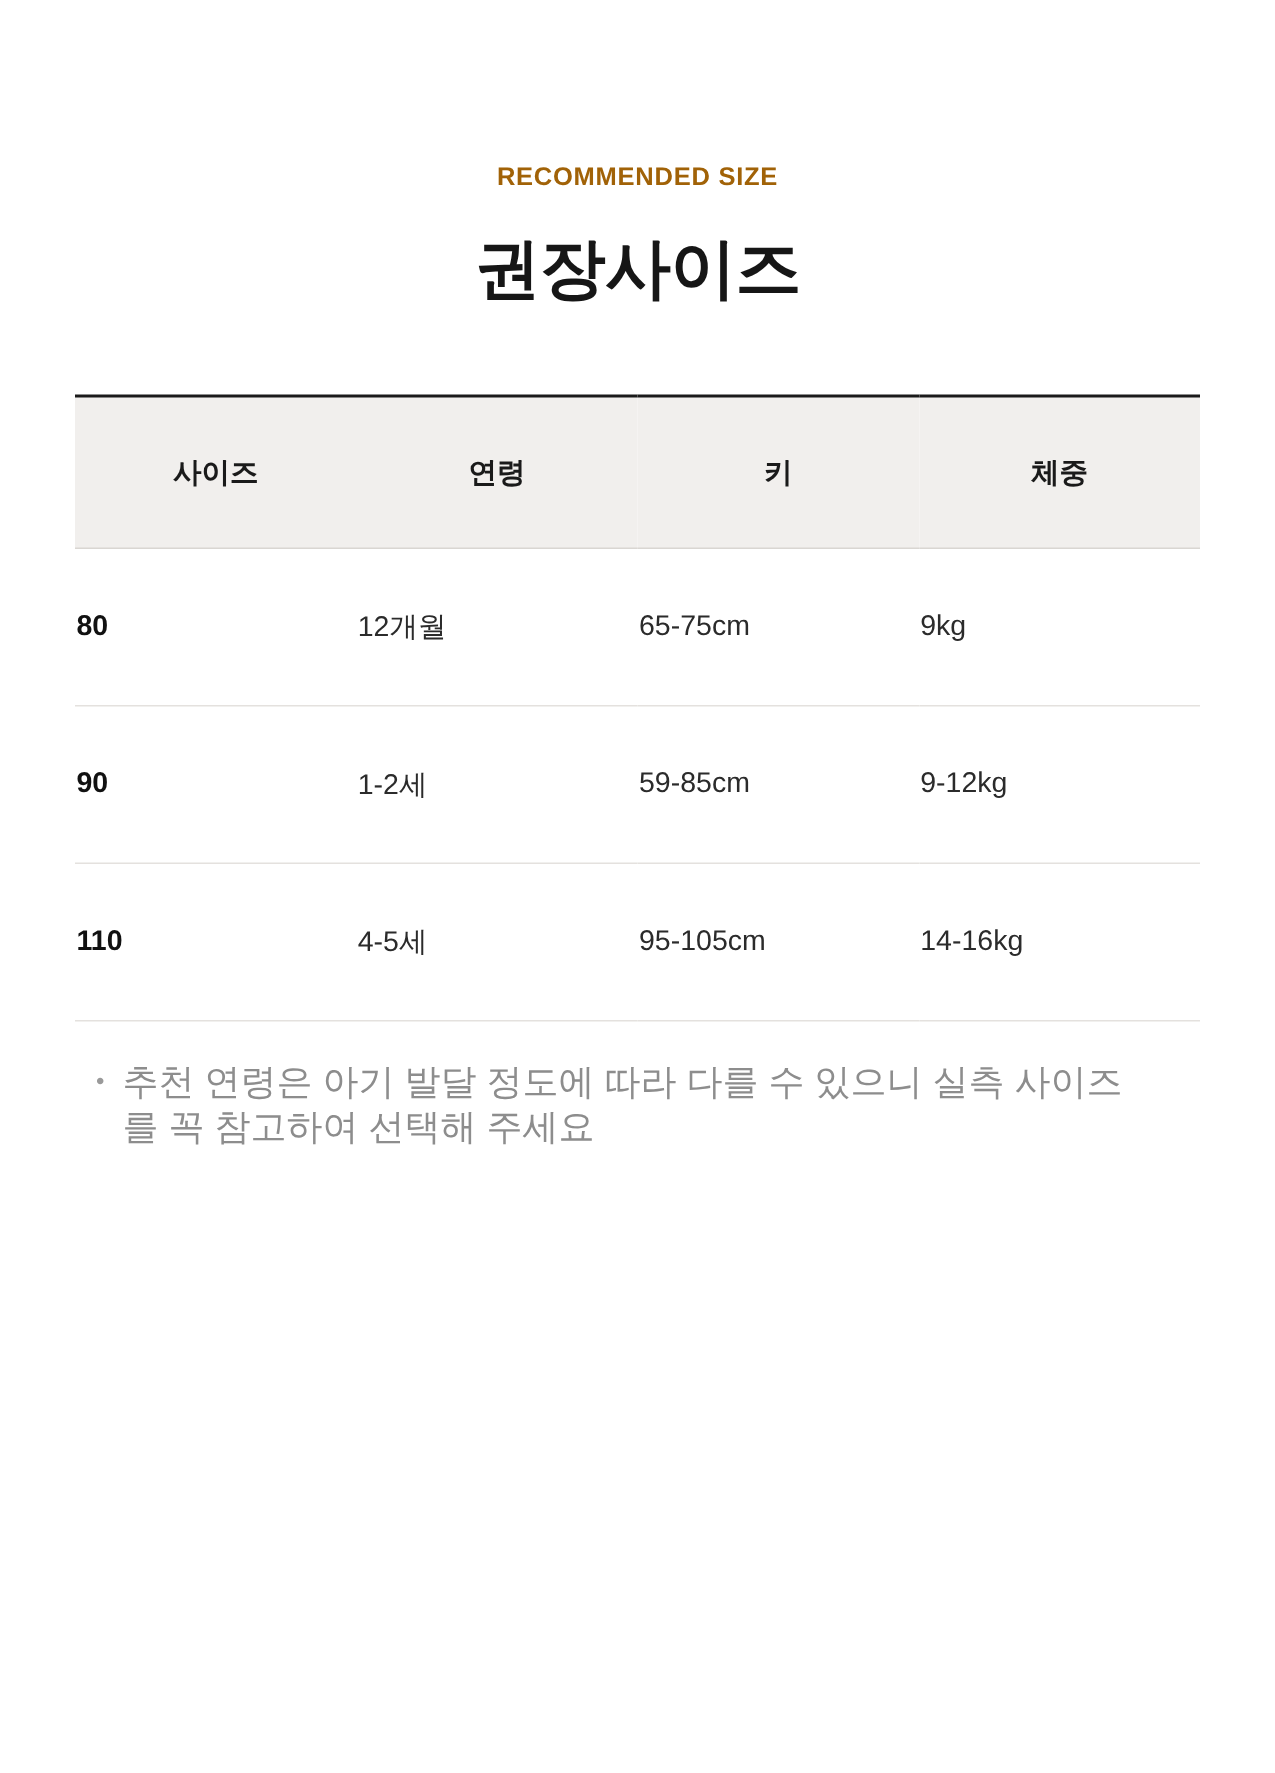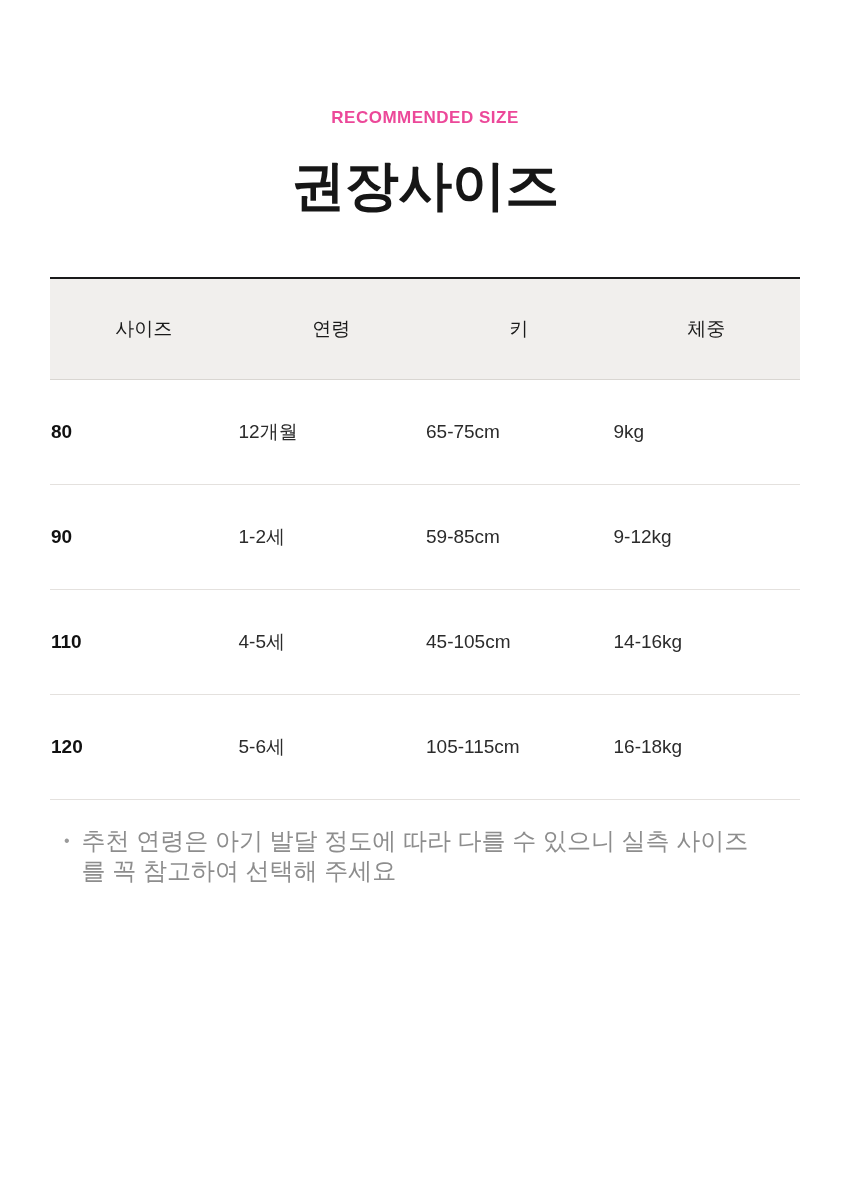--- a/index.html
+++ b/index.html
@@ -17,45 +17,45 @@
   .page {
     width: 850px;
     height: 1182px;
     position: relative;
     box-sizing: border-box;
     padding: 0 50px;
   }
   .eyebrow {
     margin-top: 108px;
     text-align: center;
-    color: #ec4899;
+    color: #a16207;
     font-size: 17px;
     font-weight: bold;
     letter-spacing: 0.5px;
   }
   .title {
     margin-top: 22px;
     text-align: center;
-    font-size: 54px;
+    font-size: 44px;
     font-weight: bold;
     letter-spacing: -0.5px;
     color: #161616;
   }
   .table-wrap {
     margin-top: 54px;
   }
   table.size-table {
     width: 100%;
     border-collapse: collapse;
     table-layout: fixed;
   }
   table.size-table thead th {
     background: #f1efed;
     font-size: 19px;
-    font-weight: normal;
+    font-weight: bold;
     color: #1a1a1a;
     height: 98px;
     vertical-align: middle;
     border-top: 2px solid #1a1a1a;
     border-bottom: 1px solid #d9d6d2;
   }
   table.size-table tbody td {
     height: 102px;
     vertical-align: middle;
     text-align: left;
@@ -114,28 +114,22 @@
         </tr>
         <tr>
           <td class="size-col">90</td>
           <td>1-2세</td>
           <td>59-85cm</td>
           <td>9-12kg</td>
         </tr>
         <tr>
           <td class="size-col">110</td>
           <td>4-5세</td>
-          <td>45-105cm</td>
+          <td>95-105cm</td>
           <td>14-16kg</td>
-        </tr>
-        <tr>
-          <td class="size-col">120</td>
-          <td>5-6세</td>
-          <td>105-115cm</td>
-          <td>16-18kg</td>
         </tr>
       </tbody>
     </table>
   </div>
 
   <div class="note">
     <span class="note-bullet">•</span>
     <span class="note-text">추천 연령은 아기 발달 정도에 따라 다를 수 있으니 실측 사이즈를 꼭 참고하여 선택해 주세요</span>
   </div>
 

